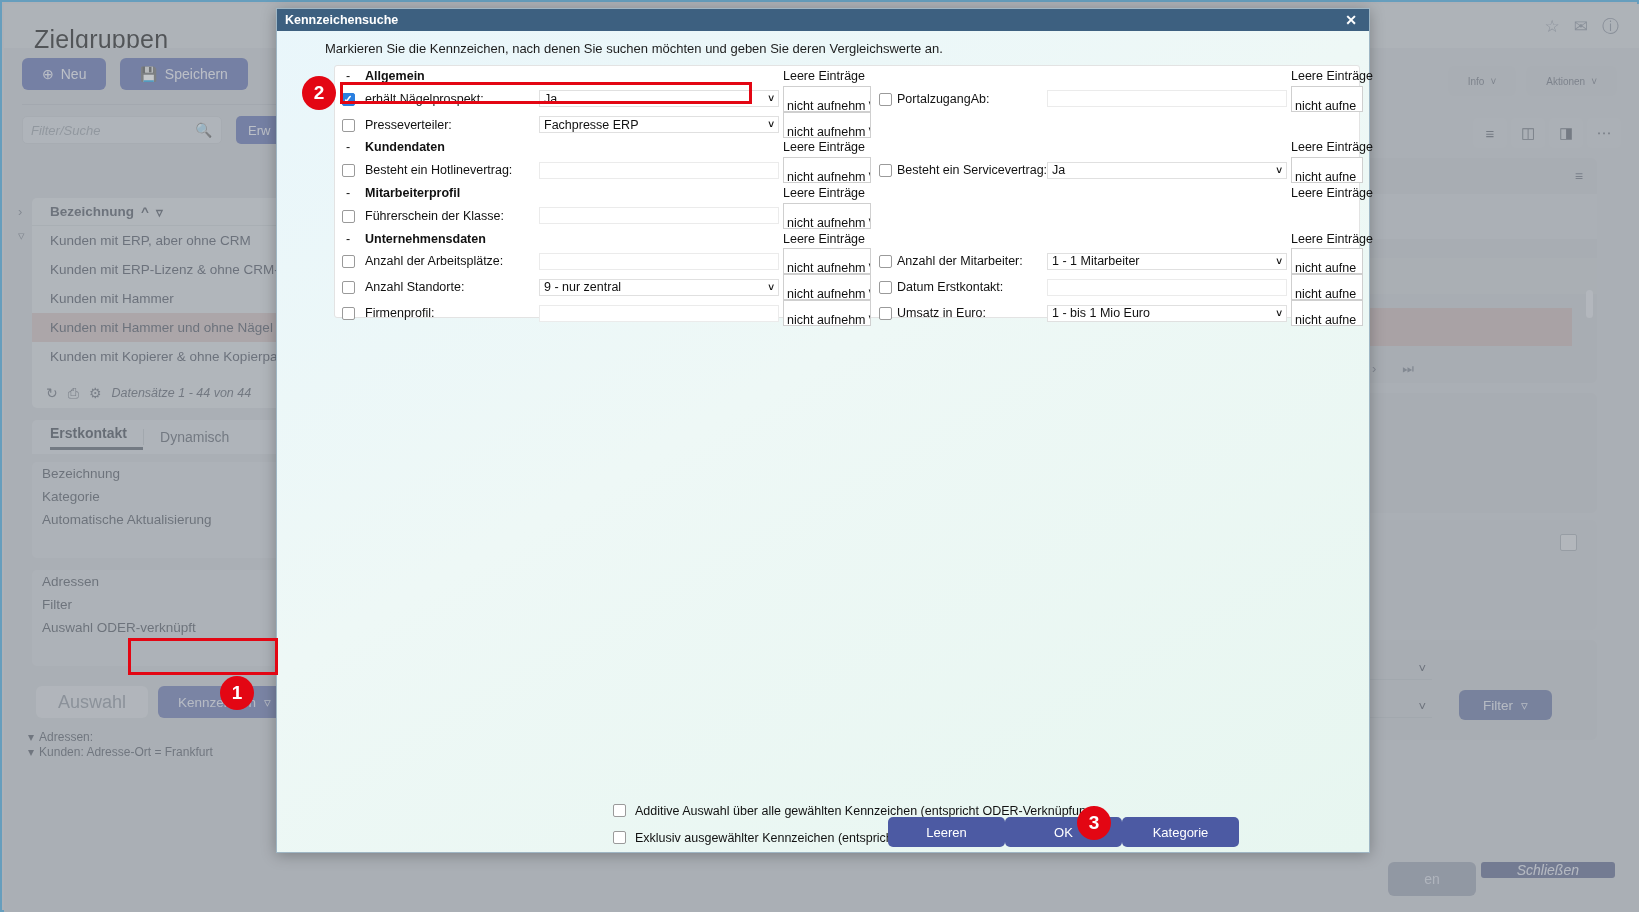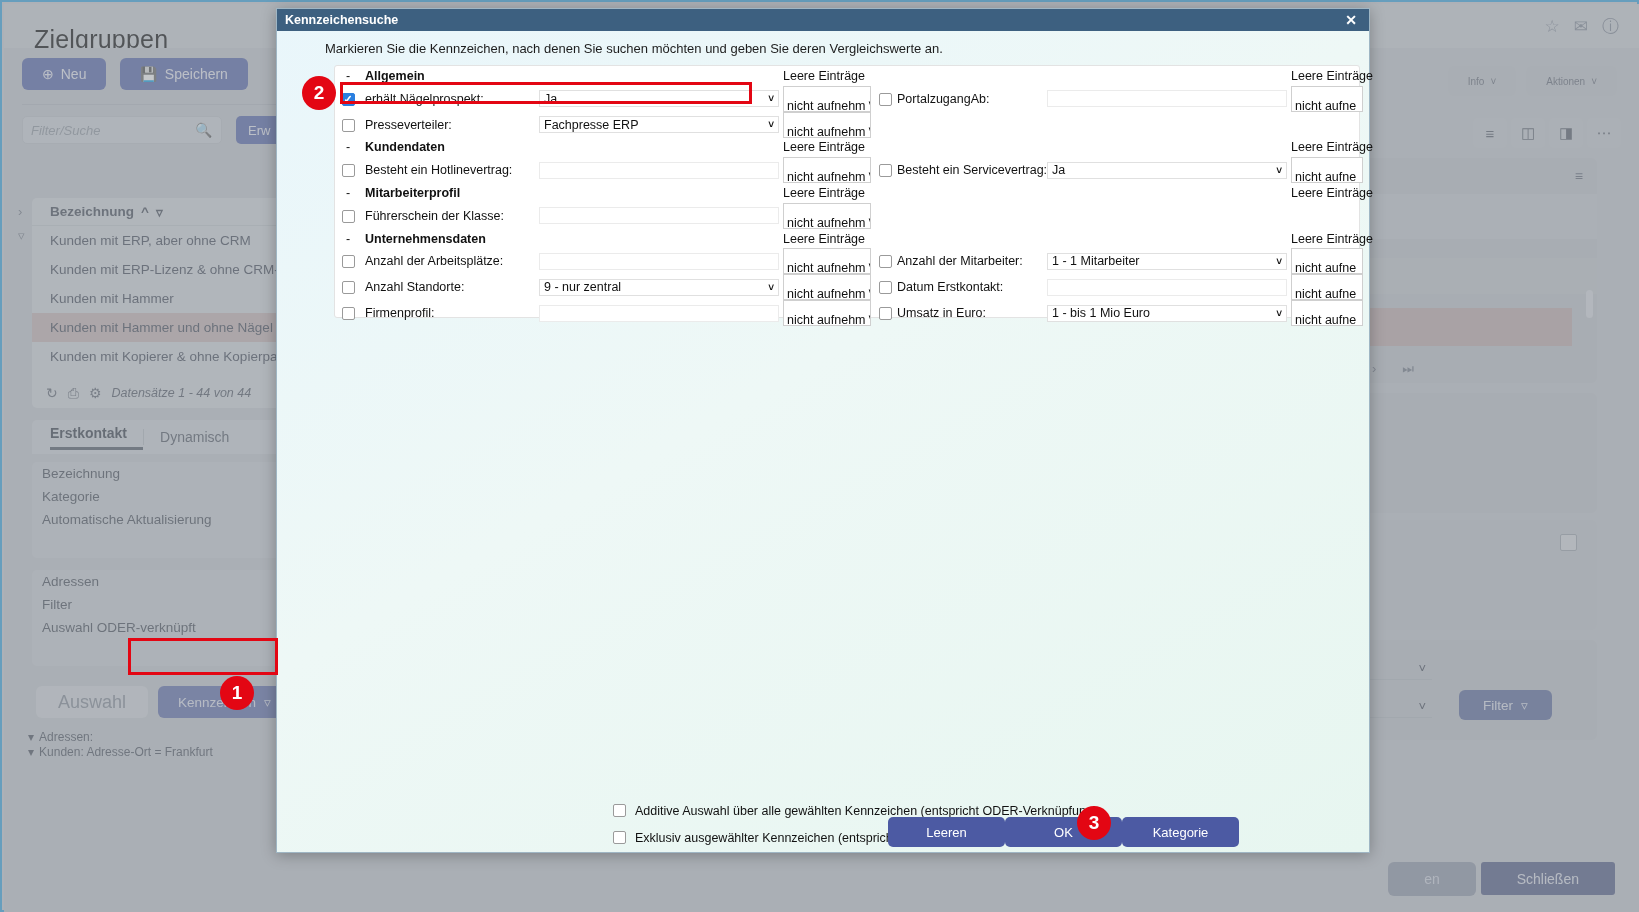--- a/index.html
+++ b/index.html
@@ -168,21 +168,21 @@
     height:30px; padding:0 24px; font-size:13.5px; font-family:inherit;
     display:flex; align-items:center; gap:8px;
   }
   .bot-btns{ position:absolute; right:24px; bottom:16px; display:flex; gap:5px;}
   .btn-bot1{
     background:#8d94a6; color:#cfd4e0; border:none; border-radius:6px;
     height:34px; padding:0 36px; font-size:14px; font-family:inherit;
   }
   .btn-bot2{
     background:#4b5480; color:#dde1ec; border:none; border-radius:3px;
-    height:33px; padding:0 36px; font-size:14px; font-family:inherit;
+    height:16px; padding:0 36px; font-size:14px; font-family:inherit;font-style:italic;
   }
 
   
   #dialog{
     position:absolute; left:276px; top:8px; width:1094px; height:845px;
     background:linear-gradient(150deg,#e9f6fb 0%,#eef8f6 45%,#e7f6f0 100%);
     border:1px solid #9fb6c4;
     z-index:60;
     box-shadow:0 2px 14px rgba(0,0,0,.28);
   }

